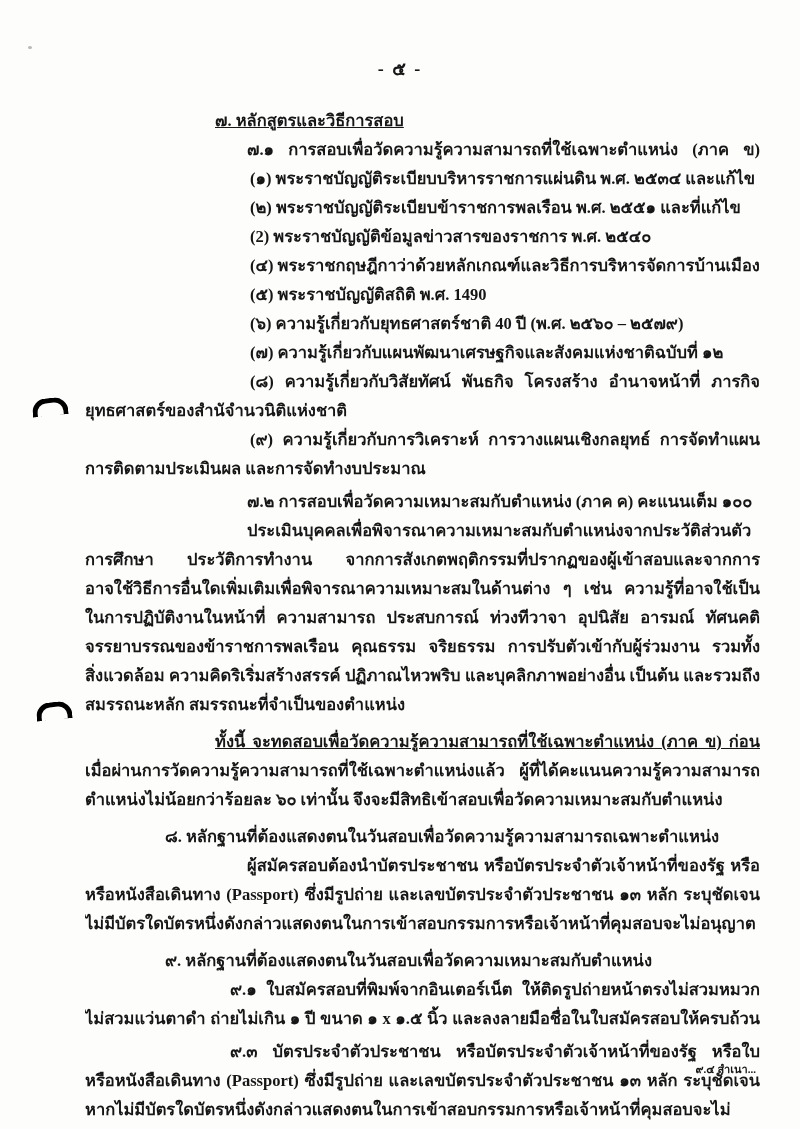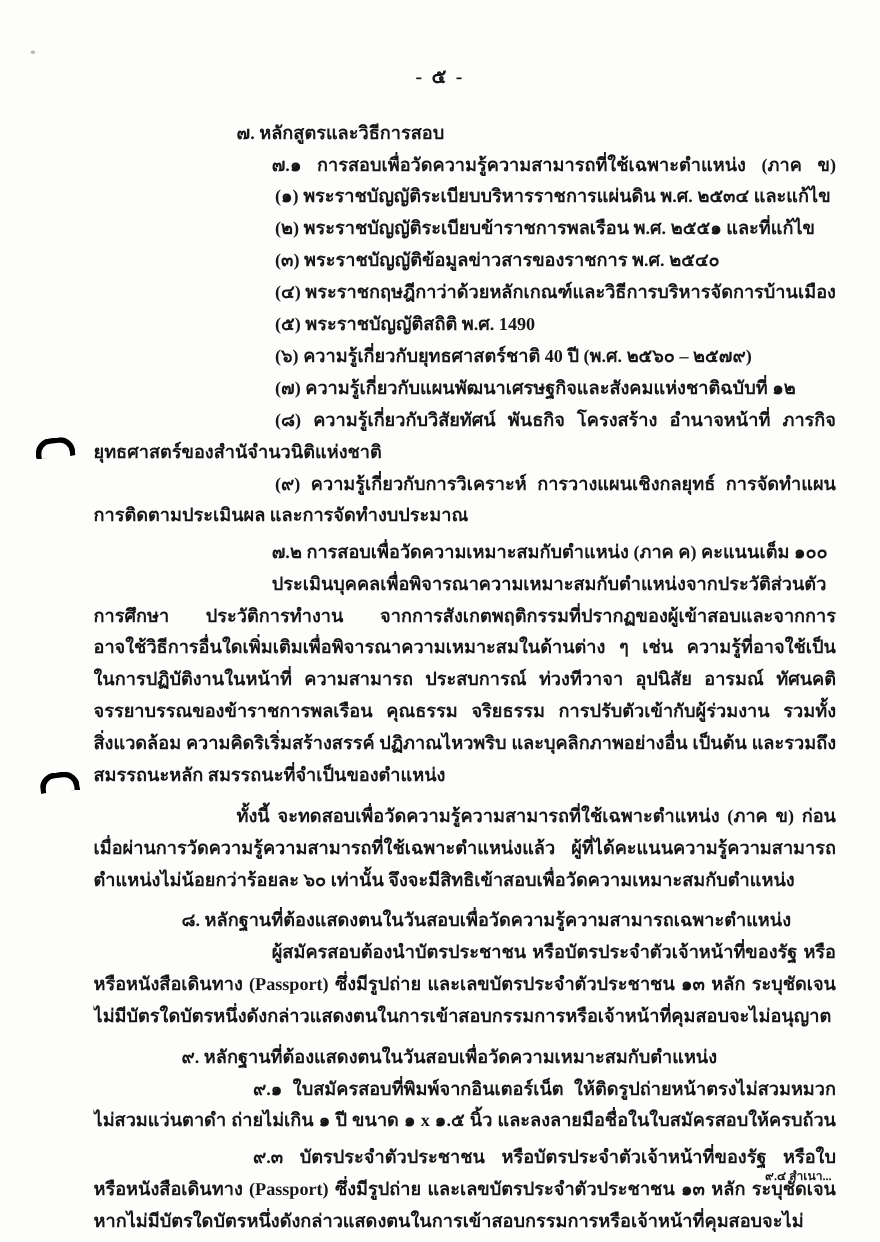--- a/index.html
+++ b/index.html
@@ -28,21 +28,21 @@
     padding:26px 40px 0 85px; 
   }
   .l{
     font-size:16.5px;
     line-height:29px;
     height:29px;
     overflow:hidden;
     white-space:normal;
   }
   .j{ text-align:justify; text-align-last:justify; }
-  .ind1{ padding-left:130px; }  
+  .ind1{ padding-left:130px;text-decoration:underline; }  
   .ind2{ padding-left:162px; }  
   .ind3{ padding-left:165px; }  
   .ind4{ padding-left:80px;  }  
   .ind5{ padding-left:145px; }  
   .gap4{ margin-top:4px; }
   .gap8{ margin-top:8px; }
   .scan-arc{
     position:absolute;
     width:26px;height:13px;
     border:5px solid #000;
@@ -77,21 +77,21 @@
     <div class="pageno">- ๕ -</div>
 
     <div class="body">
 
       <div class="l ind1">๗. หลักสูตรและวิธีการสอบ</div>
 
       <div class="l ind2 j">๗.๑  การสอบเพื่อวัดความรู้ความสามารถที่ใช้เฉพาะตำแหน่ง (ภาค ข) โดยวิธีการสอบ</div>
 
       <div class="l ind3">(๑)  พระราชบัญญัติระเบียบบริหารราชการแผ่นดิน พ.ศ. ๒๕๓๔ และแก้ไขเพิ่มเติม</div>
       <div class="l ind3">(๒)  พระราชบัญญัติระเบียบข้าราชการพลเรือน พ.ศ. ๒๕๕๑ และที่แก้ไขเพิ่มเติม</div>
-      <div class="l ind3">(๓)  พระราชบัญญัติข้อมูลข่าวสารของราชการ พ.ศ. ๒๕๔๐</div>
+      <div class="l ind3">(2)  พระราชบัญญัติข้อมูลข่าวสารของราชการ พ.ศ. ๒๕๔๐</div>
       <div class="l ind3">(๔)  พระราชกฤษฎีกาว่าด้วยหลักเกณฑ์และวิธีการบริหารจัดการบ้านเมืองที่ดี พ.ศ. ๒๕๔๖</div>
       <div class="l ind3">(๕)  พระราชบัญญัติสถิติ พ.ศ. 1490</div>
       <div class="l ind3">(๖)  ความรู้เกี่ยวกับยุทธศาสตร์ชาติ 40 ปี (พ.ศ. ๒๕๖๐ – ๒๕๗๙)</div>
       <div class="l ind3">(๗)  ความรู้เกี่ยวกับแผนพัฒนาเศรษฐกิจและสังคมแห่งชาติฉบับที่ ๑๒ (พ.ศ. ๒๕๖๐ – ๒๕๖๔)</div>
       <div class="l ind3 j">(๘)  ความรู้เกี่ยวกับวิสัยทัศน์ พันธกิจ โครงสร้าง อำนาจหน้าที่ ภารกิจ นโยบายและ</div>
       <div class="l">ยุทธศาสตร์ของสำนัจำนวนิติแห่งชาติ</div>
       <div class="l ind3 j">(๙)  ความรู้เกี่ยวกับการวิเคราะห์ การวางแผนเชิงกลยุทธ์ การจัดทำแผนงาน/โครงการ</div>
       <div class="l">การติดตามประเมินผล และการจัดทำงบประมาณ</div>
 
       <div class="l ind2 gap4">๗.๒  การสอบเพื่อวัดความเหมาะสมกับตำแหน่ง  (ภาค ค)  คะแนนเต็ม ๑๐๐ คะแนน</div>

